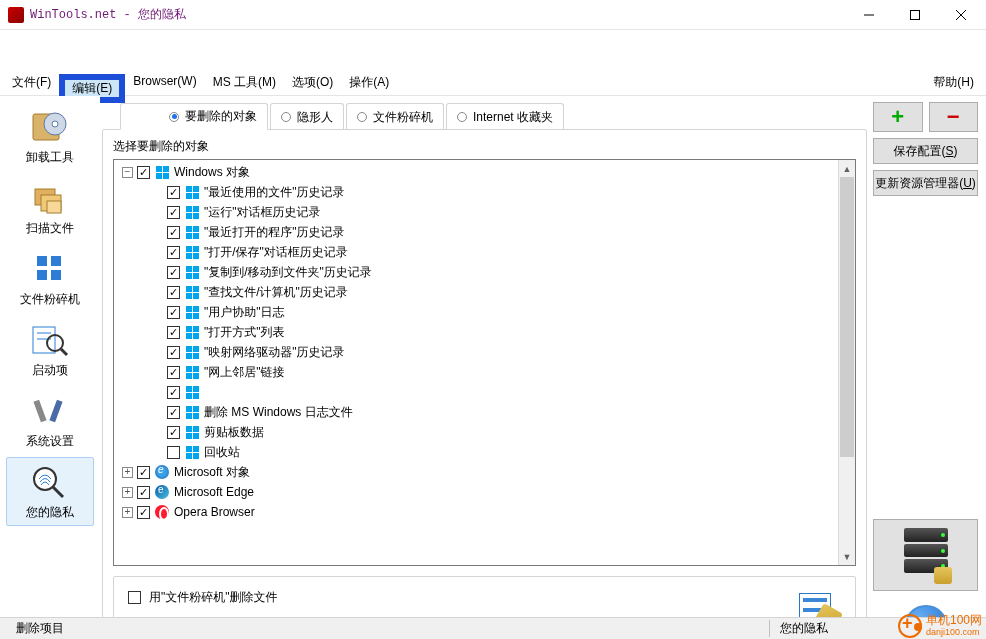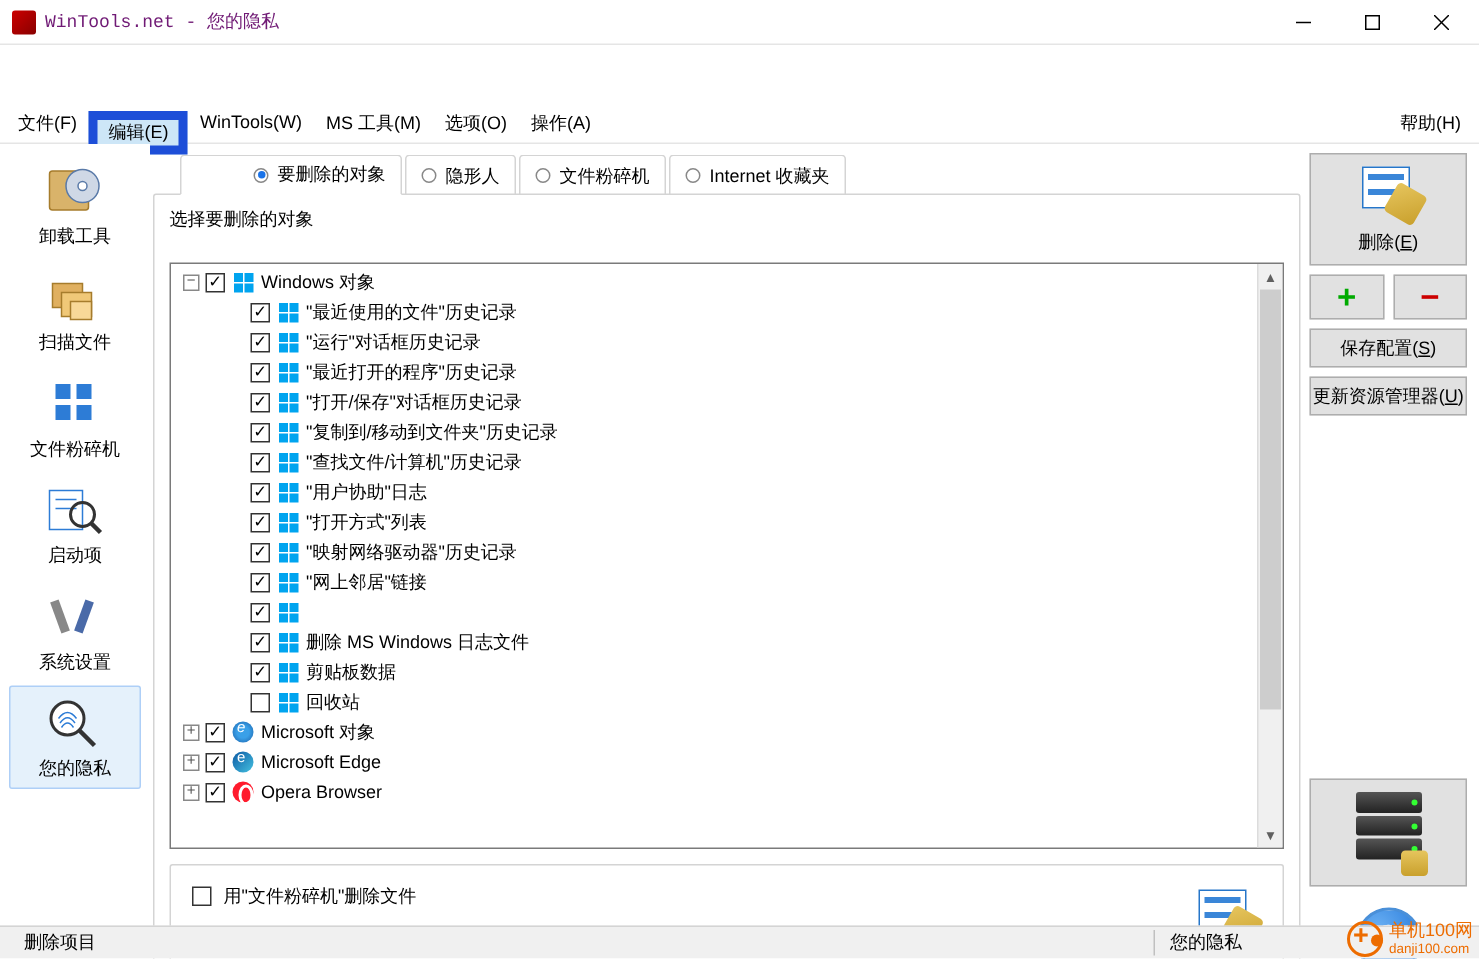--- a/index.html
+++ b/index.html
@@ -28,21 +28,21 @@
 .side-label { text-align: left; }
 
 
 .content { flex: 1; padding: 6px 4px 6px 2px; display: flex; flex-direction: column; }
 .tabs { display: flex; gap: 2px; padding: 0 18px; }
 .tab { padding: 4px 10px; border: 1px solid #d4d4d4; border-bottom: none; border-radius: 3px 3px 0 0; background: #fff; display: flex; align-items: center; gap: 6px; position: relative; top: 1px; }
 .tab.active { background: #fff; z-index: 2; border-bottom: 1px solid #fff; padding-left: 48px; }
 .tab-radio { width: 10px; height: 10px; border: 1px solid #888; border-radius: 50%; display: inline-flex; align-items: center; justify-content: center; }
 .tab.active .tab-radio::after { content: ""; width: 5px; height: 5px; background: #1a73e8; border-radius: 50%; }
 .tab-panel { flex: 1; border: 1px solid #d4d4d4; border-radius: 2px; padding: 8px 10px; display: flex; flex-direction: column; position: relative; }
-.panel-caption { margin-bottom: 20px; }
+.panel-caption { margin-bottom: 4px; }
 
 .tree-wrap { flex: 1; border: 1px solid #7a7a7a; position: relative; overflow: hidden; background: #fff; }
 .tree { position: absolute; inset: 0 17px 0 0; overflow-y: auto; padding: 2px 4px; }
 .tree-scroll { position: absolute; right: 0; top: 0; bottom: 0; width: 17px; background: #f0f0f0; border-left: 1px solid #dcdcdc; }
 .scroll-thumb { position: absolute; left: 1px; right: 1px; top: 17px; height: 280px; background: #cdcdcd; }
 .scroll-btn { position: absolute; left: 0; right: 0; height: 17px; display: flex; align-items: center; justify-content: center; color: #606060; font-size: 9px;}
 .scroll-btn.up { top: 0; }
 .scroll-btn.down { bottom: 0; }
 
 .tree-row { display: flex; align-items: center; height: 20px; gap: 4px; white-space: nowrap; }
@@ -125,21 +125,21 @@
       <svg viewBox="0 0 10 10">
         <line x1="0" y1="0" x2="10" y2="10" stroke="currentColor"></line>
         <line x1="10" y1="0" x2="0" y2="10" stroke="currentColor"></line>
       </svg>
     </div>
 </div>
 
 <div class="menubar">
   <div class="menu-item">文件(F)</div>
   <div class="menu-item hover">编辑(E)</div>
-  <div class="menu-item">WinTools(W)</div>
+  <div class="menu-item">Browser(W)</div>
   <div class="menu-item">MS 工具(M)</div>
   <div class="menu-item">选项(O)</div>
   <div class="menu-item">操作(A)</div>
   <div class="menu-spacer"></div>
   <div class="menu-item">帮助(H)</div>
 </div>
 
 <div class="main">
 
   <div class="sidebar">
@@ -494,27 +494,20 @@
           <div class="privacy-mini">
               <div class="doc"></div>
               <div class="brush"></div>
             </div>
         </div>
       </div>
     </div>
   </div>
 
   <div class="right">
-    <div class="rbtn tall">
-      <div class="privacy-mini">
-          <div class="doc"></div>
-          <div class="brush"></div>
-        </div>
-      <span>删除(<u>E</u>)</span>
-    </div>
     <div class="pm-row">
       <div class="rbtn plus">+</div>
       <div class="rbtn minus">−</div>
     </div>
     <div class="rbtn">
         <span>保存配置(<u>S</u>)</span>
       </div>
     <div class="rbtn">
         <span>更新资源管理器(<u>U</u>)</span>
       </div>

